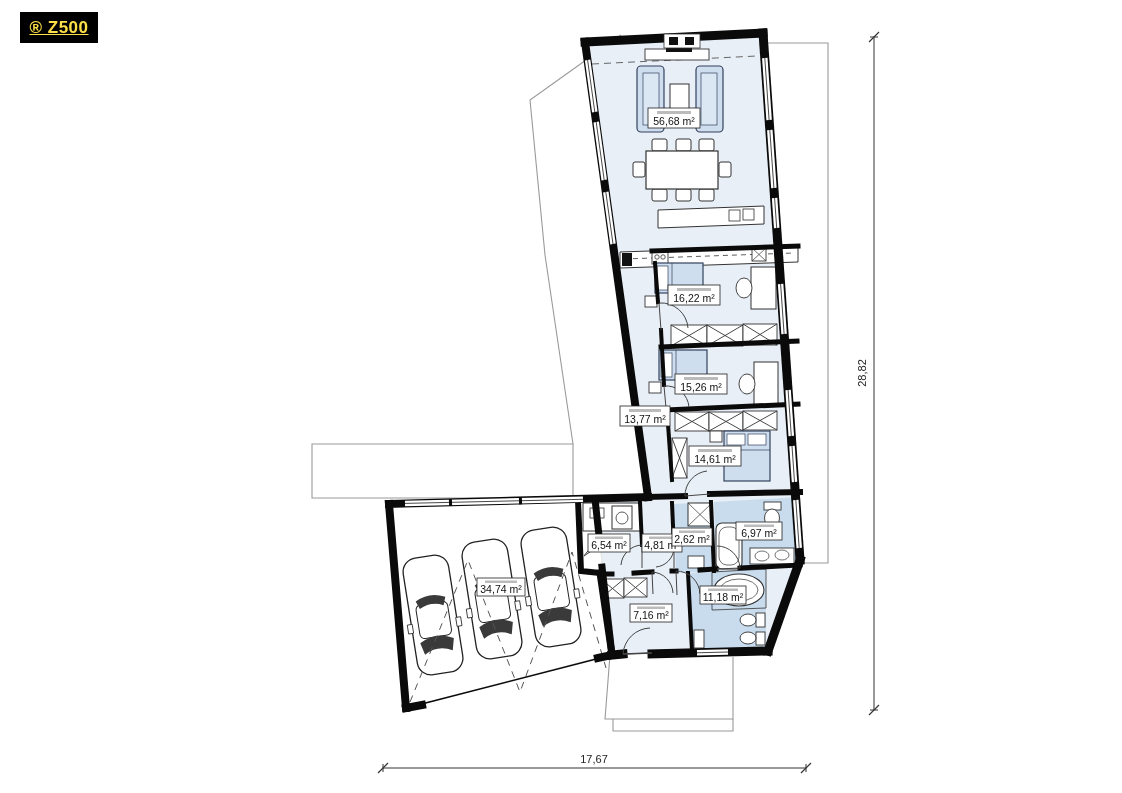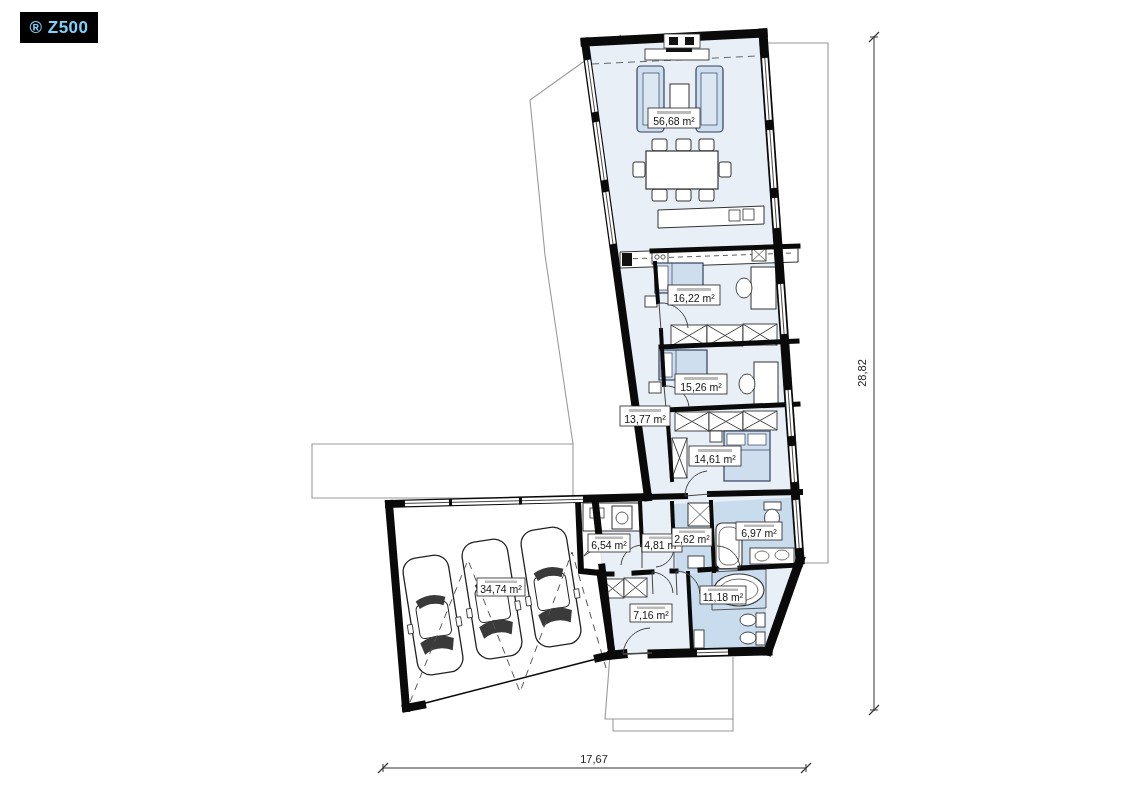--- a/index.html
+++ b/index.html
@@ -1,20 +1,20 @@
 <!DOCTYPE html>
 <html><head>
 <meta charset="utf-8">
 <style>
   html,body{margin:0;padding:0;background:#ffffff;}
   .canvas{position:relative;width:1122px;height:793px;background:#ffffff;overflow:hidden;
           font-family:"Liberation Sans",sans-serif;}
   .logo{position:absolute;left:20px;top:12px;width:78px;height:31px;background:#000;
-        color:#7dd3fc;display:flex;align-items:center;justify-content:center;
-        font-weight:bold;font-size:17px;letter-spacing:.5px;}
+        color:#fde047;display:flex;align-items:center;justify-content:center;
+        font-weight:bold;font-size:17px;letter-spacing:.5px;text-decoration:underline;}
   svg{position:absolute;left:0;top:0;}
   svg text{font-family:"Liberation Sans",sans-serif;fill:#111;}
   .lbl-txt{font-size:10.5px;}
   .dim-txt{font-size:11px;fill:#222;}
 </style>
 </head>
 <body>
 
 <div class="canvas">
 

